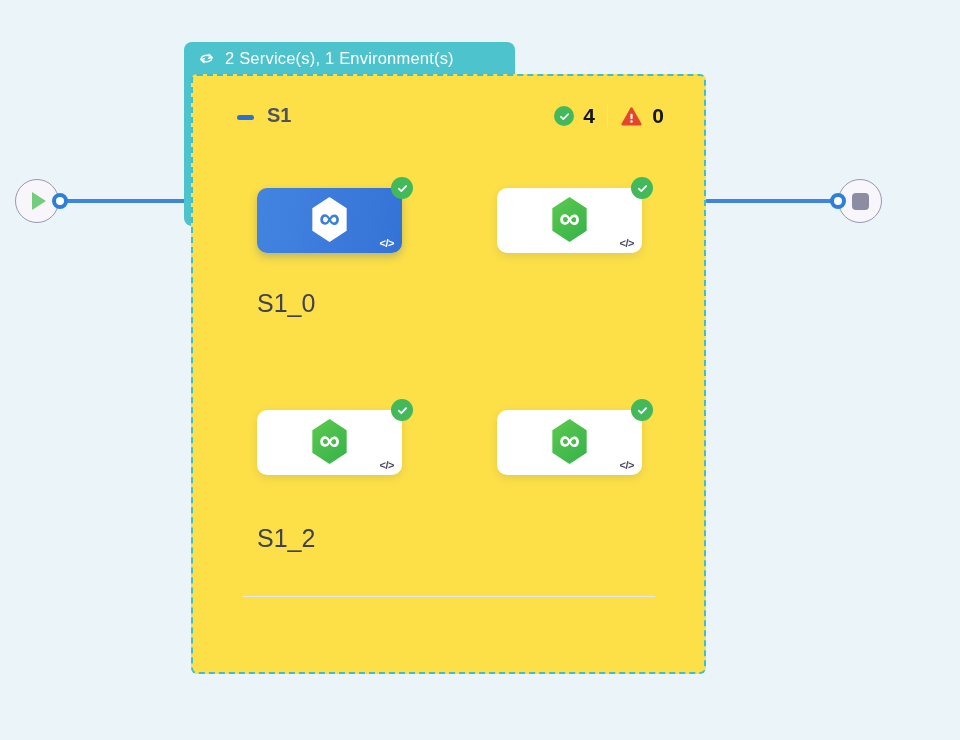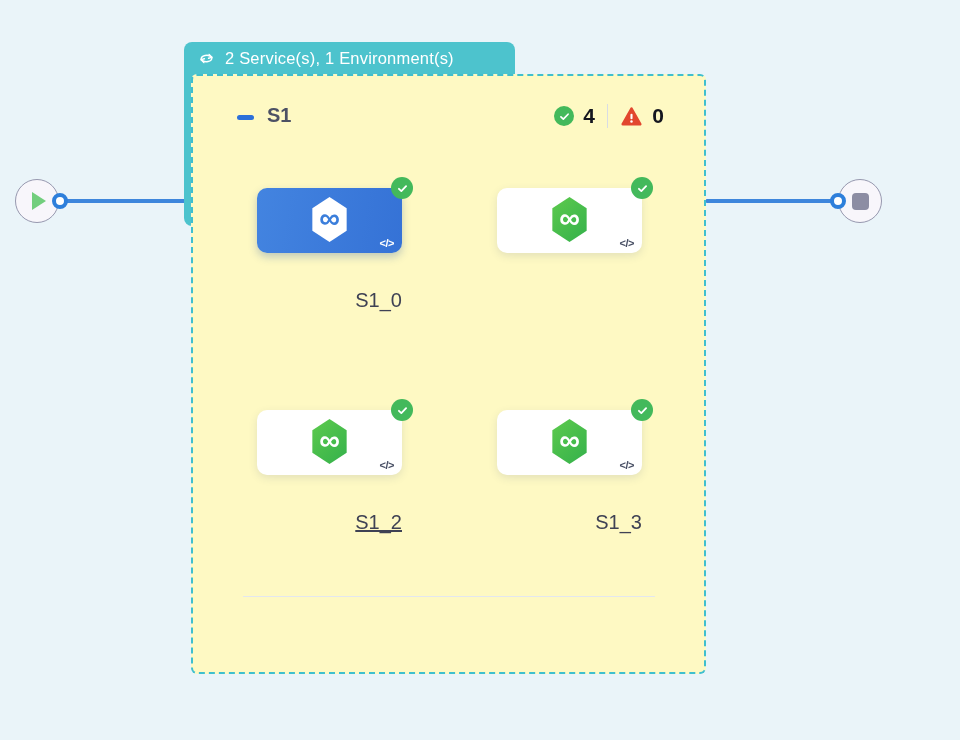--- a/index.html
+++ b/index.html
@@ -50,21 +50,21 @@
     display: flex; align-items: center; gap: 9px;
     height: 33px; padding: 0 13px;
     color: #ffffff; font-size: 16.5px; font-weight: 500; letter-spacing: .2px;
     white-space: nowrap;
   }
   .badge-row svg { flex: 0 0 auto; }
 
   
   .exec-panel {
     position: absolute; left: 191px; top: 74px; width: 515px; height: 600px;
-    background: #fef9c3; border: 2px dashed #3fbfce; border-radius: 6px;
+    background: #fde047; border: 2px dashed #3fbfce; border-radius: 6px;
     z-index: 5;
   }
 
   .collapse-icon {
     position: absolute; left: 44px; top: 39px;
     width: 17px; height: 4.5px; border-radius: 2.5px; background: #2c70d9;
     cursor: pointer;
   }
   .stage-title {
     position: absolute; left: 74px; top: 28px;
@@ -119,26 +119,26 @@
   .tile.blue  .code-glyph { color: #ffffff; }
   .tile.white .code-glyph { color: #474e63; }
 
   .check-badge {
     position: absolute; top: -11px; right: -11px;
     width: 22px; height: 22px; border-radius: 50%; background: #43b95b;
     display: flex; align-items: center; justify-content: center;
   }
 
   .tile-label {
-    position: absolute; width: 145px; text-align: right;
-    font-size: 20px; color: #3f4254;
+    position: absolute; width: 145px; text-align: left;
+    font-size: 25px; color: #3f4254;
   }
   .tile-label.l1 { left: 64px;  top: 213px; }
   .tile-label.l2 { left: 304px; top: 213px; }
-  .tile-label.l3 { left: 64px;  top: 435px; text-decoration: underline; }
+  .tile-label.l3 { left: 64px;  top: 448px; }
   .tile-label.l4 { left: 304px; top: 435px; }
 
   
   .panel-divider {
     position: absolute; left: 50px; top: 520px; width: 412px; height: 1px;
     background: #e3e7ef;
   }
   .max-concurrency {
     position: absolute; right: 50px; top: 539px;
     font-size: 20px; font-weight: bold; color: #666b85;
@@ -236,16 +236,15 @@
     <span class="code-glyph">&lt;/&gt;</span>
     <div class="check-badge">
       <svg width="13" height="13" viewBox="0 0 20 20" fill="none" stroke="#ffffff" stroke-width="2.8" stroke-linecap="round" stroke-linejoin="round">
           <polyline points="4.5,10.5 8.2,14 15.5,6.5"></polyline>
         </svg>
     </div>
   </div>
 
   <div class="tile-label l1">S1_0</div>
   <div class="tile-label l3">S1_2</div>
-  <div class="tile-label l4">S1_3</div>
 
   <div class="panel-divider"></div>
 </div>
 
 </body></html>

